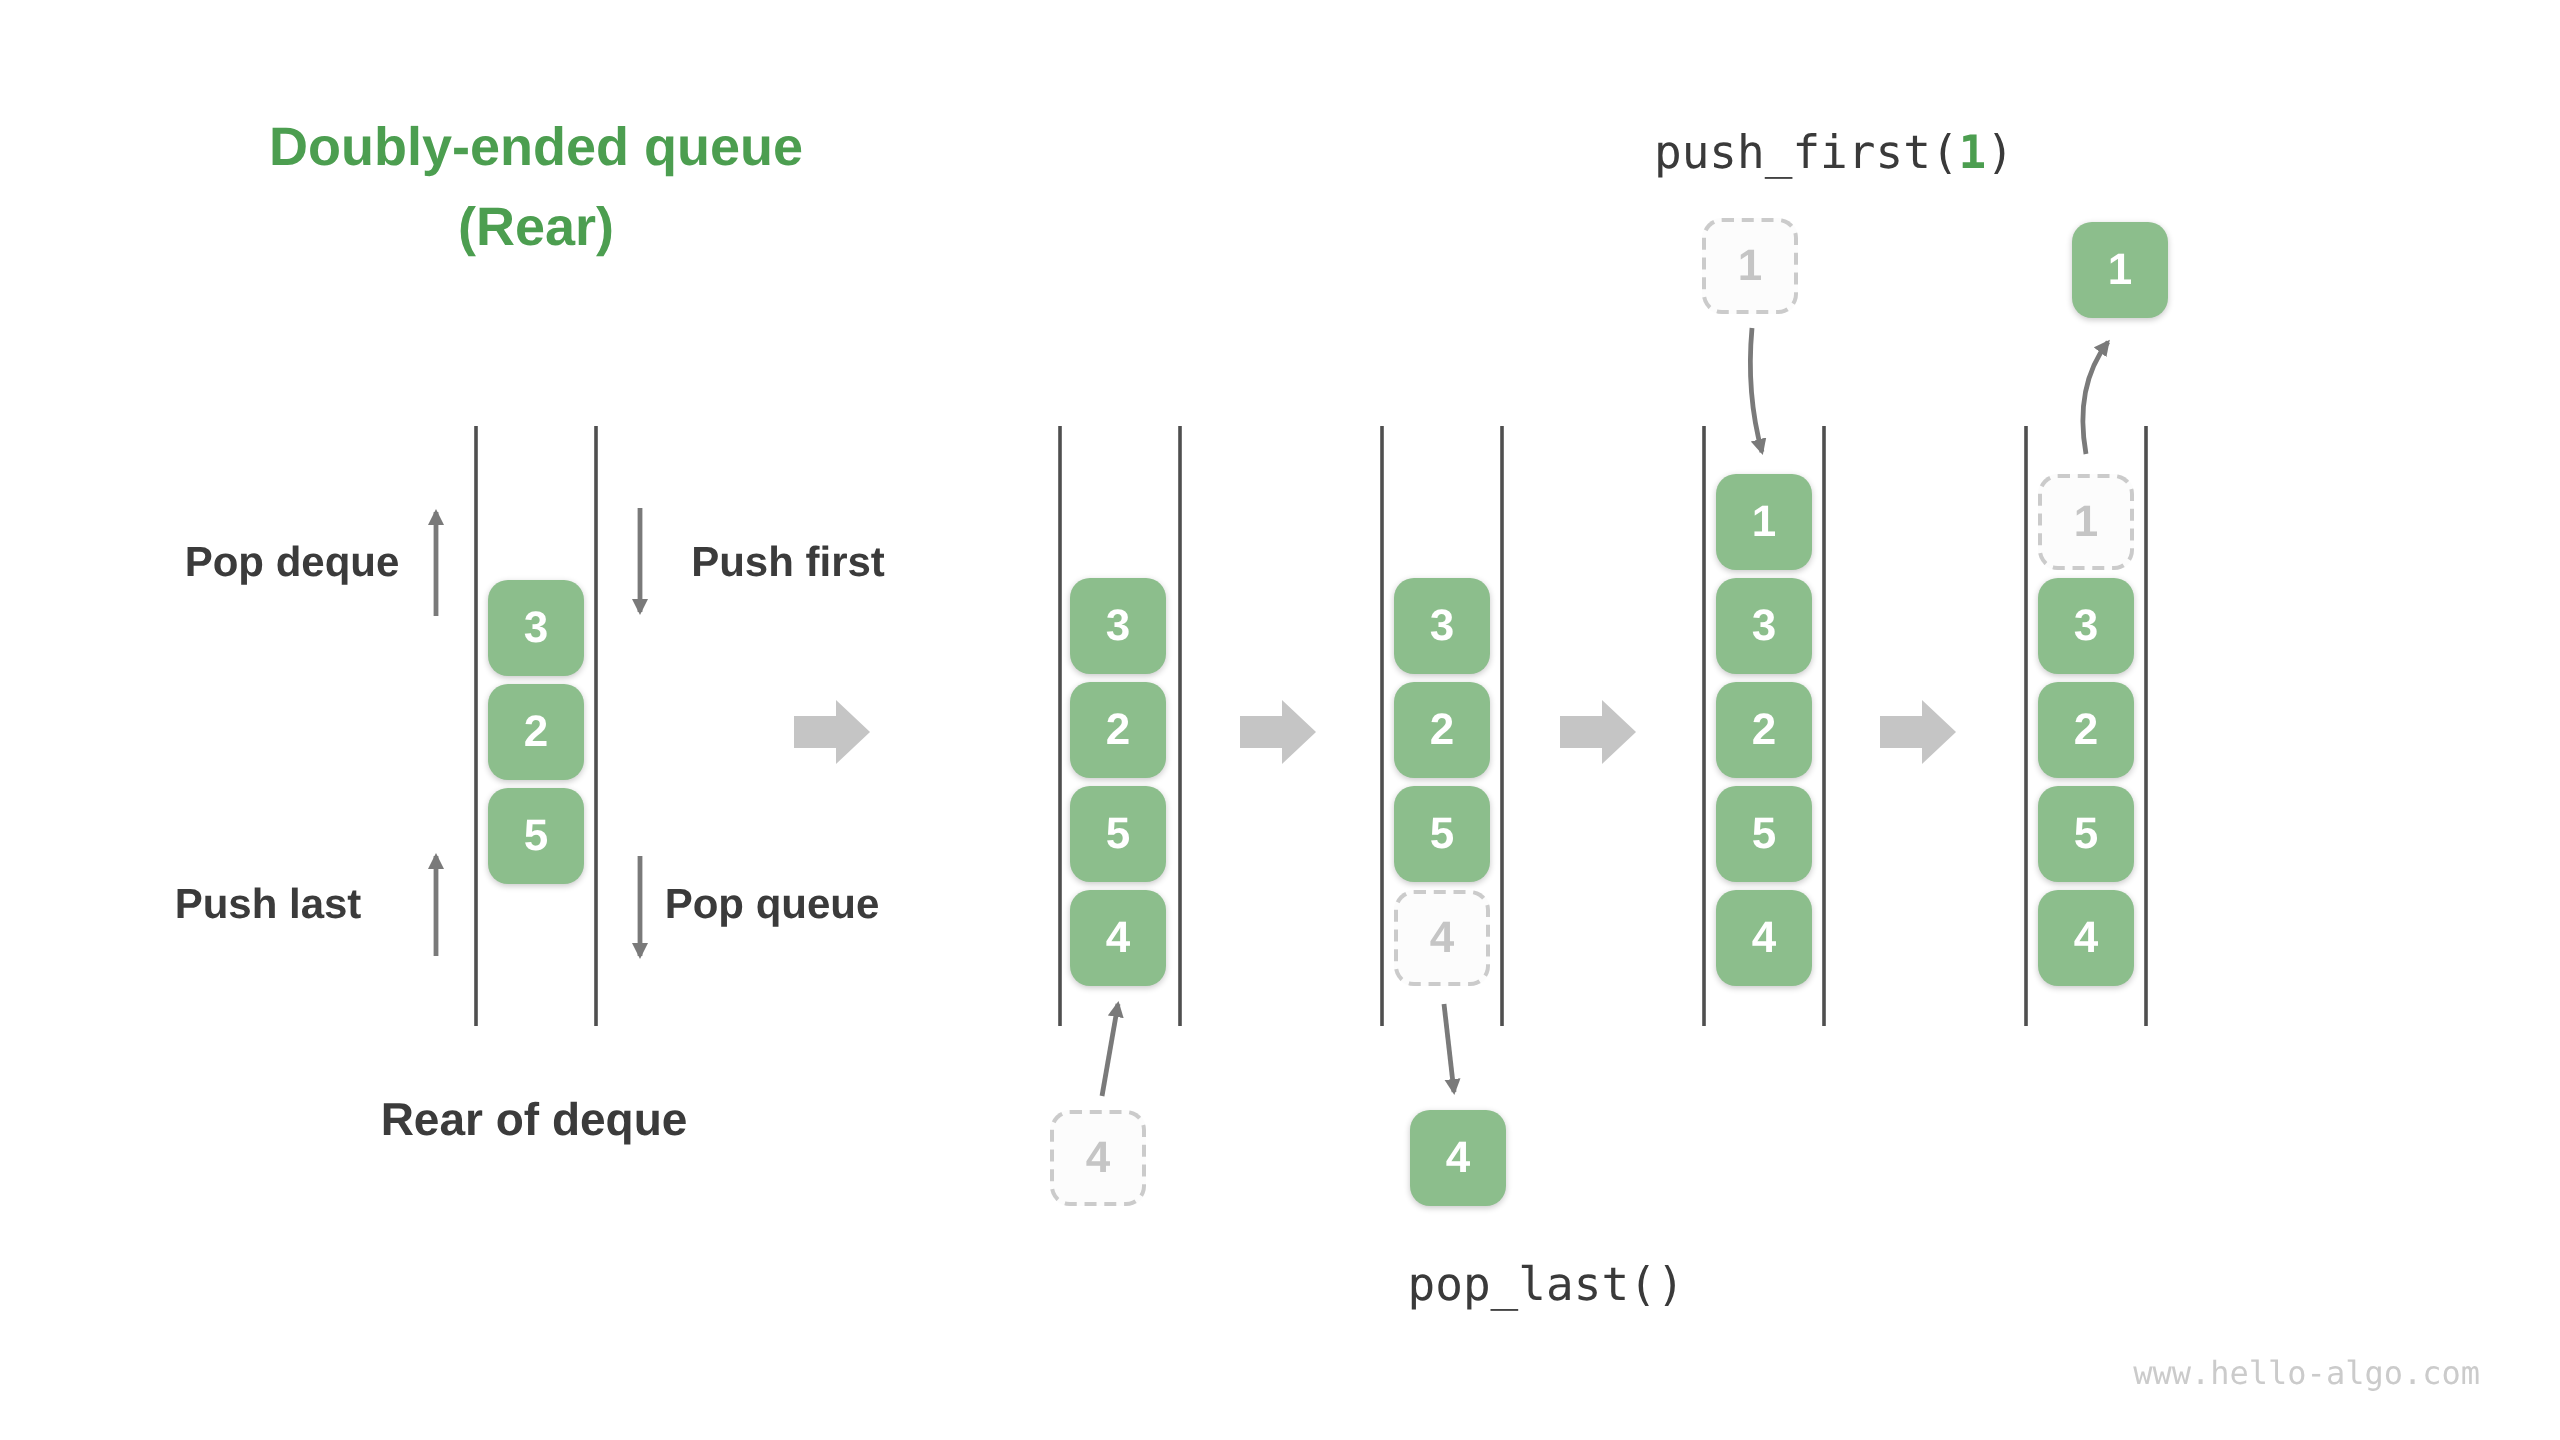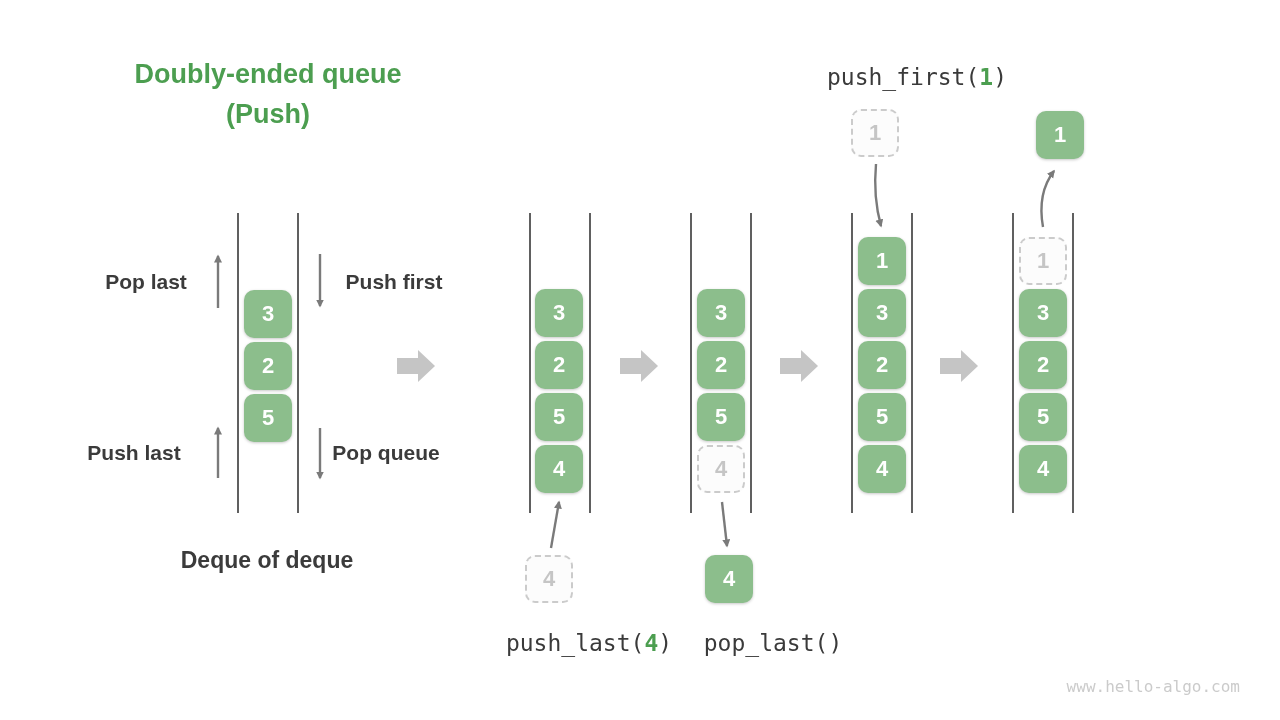--- a/index.html
+++ b/index.html
@@ -77,25 +77,25 @@
 
     <g fill="#C5C5C5">
       <polygon points="397,358 418,358 418,350 435,366 418,382 418,374 397,374"></polygon>
       <polygon points="620,358 641,358 641,350 658,366 641,382 641,374 620,374"></polygon>
       <polygon points="780,358 801,358 801,350 818,366 801,382 801,374 780,374"></polygon>
       <polygon points="940,358 961,358 961,350 978,366 961,382 961,374 940,374"></polygon>
     </g>
   </svg>
 
   <div class="title" style="left:268px;top:74px">Doubly-ended queue</div>
-  <div class="title" style="left:268px;top:114px">(Push)</div>
+  <div class="title" style="left:268px;top:114px">(Rear)</div>
 
-  <div class="lbl biglbl" style="left:267px;top:560px">Deque of deque</div>
+  <div class="lbl biglbl" style="left:267px;top:560px">Rear of deque</div>
 
-  <div class="lbl" style="left:146px;top:282px">Pop last</div>
+  <div class="lbl" style="left:146px;top:282px">Pop deque</div>
   <div class="lbl" style="left:394px;top:282px">Push first</div>
   <div class="lbl" style="left:134px;top:453px">Push last</div>
   <div class="lbl" style="left:386px;top:453px">Pop queue</div>
 
   <div class="node" style="left:244px;top:290px">3</div>
   <div class="node" style="left:244px;top:342px">2</div>
   <div class="node" style="left:244px;top:394px">5</div>
 
   <div class="node" style="left:535px;top:289px">3</div>
   <div class="node" style="left:535px;top:341px">2</div>
@@ -116,19 +116,18 @@
   <div class="node" style="left:858px;top:445px">4</div>
   <div class="node ghost" style="left:851px;top:109px">1</div>
 
   <div class="node ghost" style="left:1019px;top:237px">1</div>
   <div class="node" style="left:1019px;top:289px">3</div>
   <div class="node" style="left:1019px;top:341px">2</div>
   <div class="node" style="left:1019px;top:393px">5</div>
   <div class="node" style="left:1019px;top:445px">4</div>
   <div class="node" style="left:1036px;top:111px">1</div>
 
-  <div class="mono" style="left:589px;top:643px"><span>push_last(</span><span class="arg">4</span><span>)</span></div>
   <div class="mono" style="left:773px;top:643px">pop_last()</div>
   <div class="mono" style="left:917px;top:77px"><span>push_first(</span><span class="arg">1</span><span>)</span></div>
 
   <div class="watermark">www.hello-algo.com</div>
 
 </div>
 
 </body></html>

